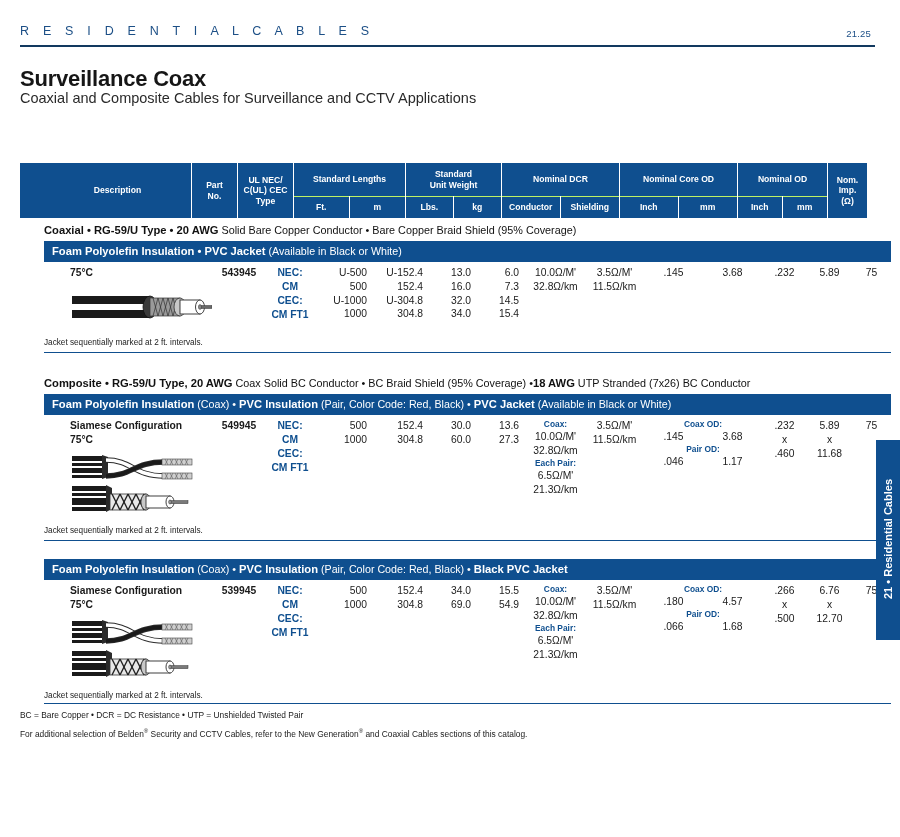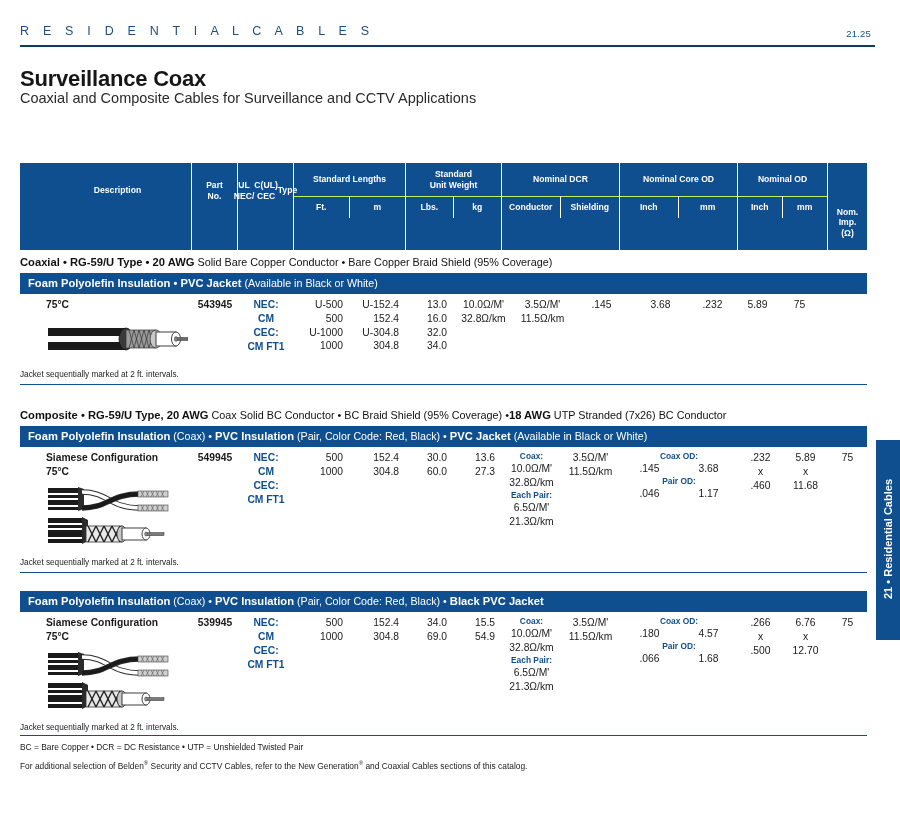--- a/index.html
+++ b/index.html
@@ -110,21 +110,21 @@
   .w-wt-s   { width: 48px; }
   .w-dcr    { width: 118px; }
   .w-dcr-s  { width: 59px; }
   .w-core   { width: 118px; }
   .w-core-s { width: 59px; }
   .w-od     { width: 90px; }
   .w-od-s   { width: 45px; }
   .w-imp    { width: 39px; }
 
   
-  .section { width: 847px; }
+  .section { width: 847px; margin-left: 24px; }
 
   .sec-title {
     font-size: 11.2px;
     line-height: 1.25;
     color: #111;
     padding: 5px 0 4px 0;
     border-top: 1px solid #0f4f8f;
   }
   .sec-title.notop { border-top: none; }
   .sec-title b { font-weight: bold; }
@@ -216,21 +216,21 @@
       <div class="hcol w-desc">
         <div class="hcell hfull">Description</div>
       </div>
       <div class="hcol w-part">
         <div class="hcell hfull" style="flex-direction:column;">
           <div>Part</div>
           <div>No.</div>
         </div>
       </div>
       <div class="hcol w-ul">
-        <div class="hcell hfull" style="flex-direction:row;">
+        <div class="hcell hfull" style="flex-direction:column;">
           <div>UL NEC/</div>
           <div>C(UL) CEC</div>
           <div>Type</div>
         </div>
       </div>
       <div class="hcol w-len">
         <div class="hcell htop">Standard Lengths</div>
         <div class="hsplit">
           <div class="hsub w-len-s">
             <div class="hcell hbot">Ft.</div>
@@ -281,21 +281,21 @@
         <div class="hsplit">
           <div class="hsub w-od-s">
             <div class="hcell hbot">Inch</div>
           </div>
           <div class="hsub w-od-s">
             <div class="hcell hbot">mm</div>
           </div>
         </div>
       </div>
       <div class="hcol w-imp">
-        <div class="hcell hfull" style="flex-direction:column;margin-top:32px;">
+        <div class="hcell hfull" style="flex-direction:column;">
           <div>Nom.</div>
           <div>Imp.</div>
           <div>(Ω)</div>
         </div>
       </div>
     </div>
 
     <div class="section">
       <div class="sec-title notop">
         <b>Coaxial • RG-59/U Type • 20 AWG</b><span class="light"> Solid Bare Copper Conductor • Bare Copper Braid Shield (95% Coverage)</span>
@@ -355,20 +355,26 @@
           <div>U-152.4</div>
           <div>152.4</div>
           <div>U-304.8</div>
           <div>304.8</div>
         </div>
         <div class="cell w-wt-s c-right">
           <div>13.0</div>
           <div>16.0</div>
           <div>32.0</div>
           <div>34.0</div>
+        </div>
+        <div class="cell w-wt-s c-right">
+          <div>6.0</div>
+          <div>7.3</div>
+          <div>14.5</div>
+          <div>15.4</div>
         </div>
         <div class="cell w-dcr-s c-center">
           <div>10.0Ω/M'</div>
           <div>32.8Ω/km</div>
         </div>
         <div class="cell w-dcr-s c-center">
           <div>3.5Ω/M'</div>
           <div>11.5Ω/km</div>
         </div>
         <div class="cell w-core-s c-center">

